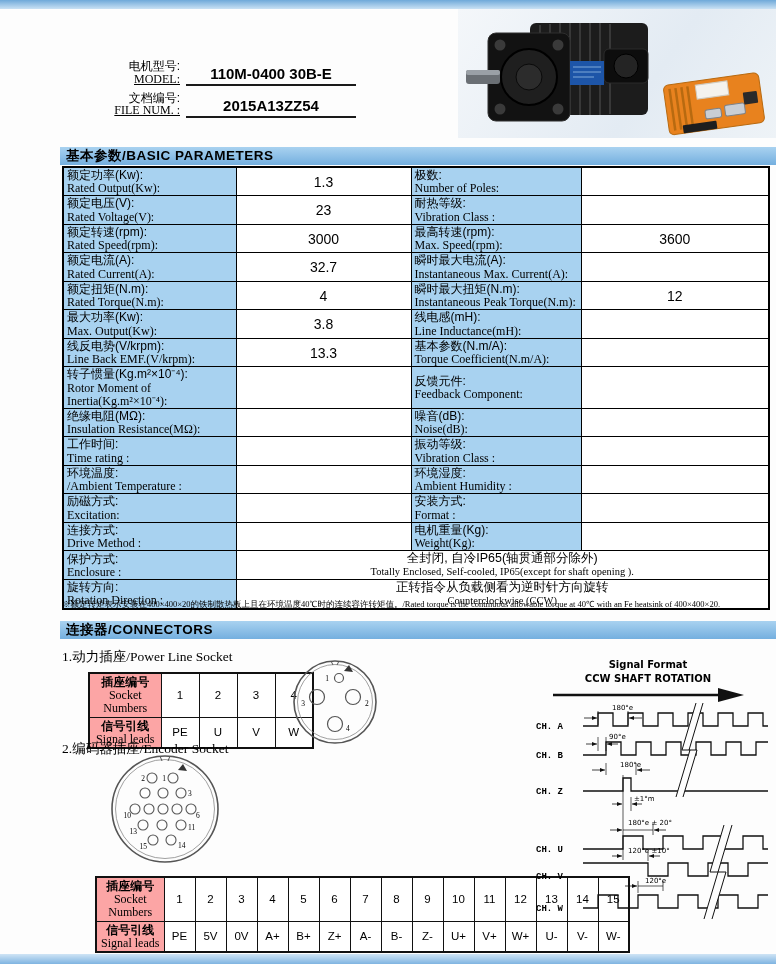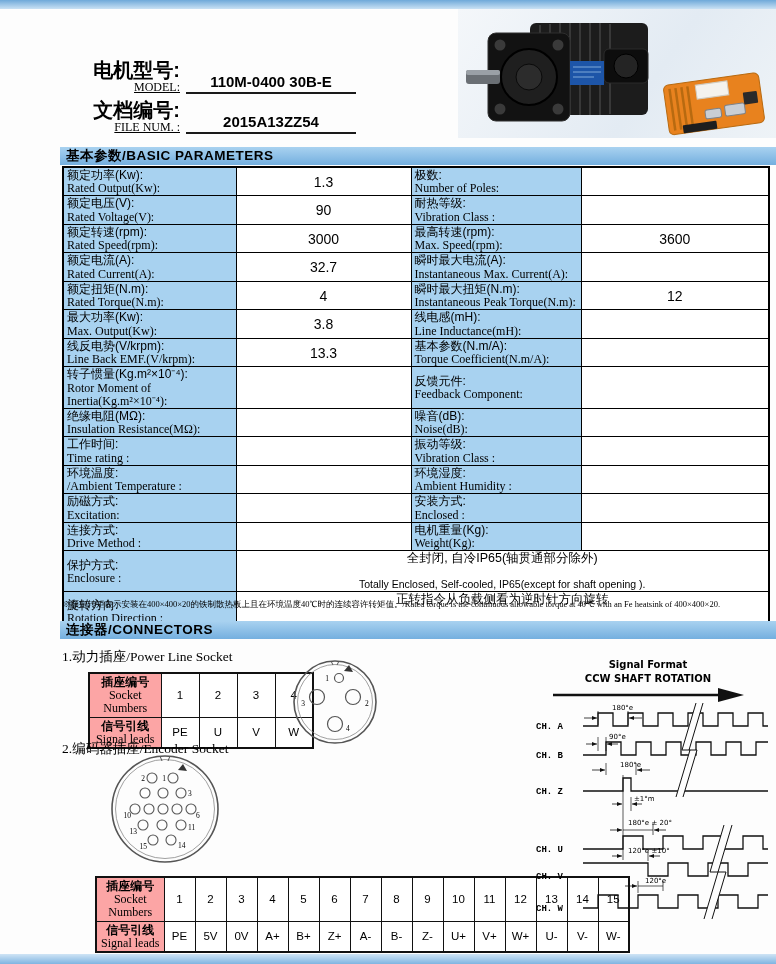--- a/index.html
+++ b/index.html
@@ -6,21 +6,21 @@
   .page{position:relative;width:776px;height:964px;background:#fdfdfd;overflow:hidden;
         font-family:"Liberation Sans",sans-serif;color:#000;}
   .top-band{position:absolute;left:0;top:0;width:776px;height:9px;
         background:linear-gradient(to bottom,#6fa9d9,#c9e1f4);}
   .bottom-band{position:absolute;left:0;bottom:0;width:776px;height:10px;
         background:linear-gradient(to bottom,#cfe4f5,#7fb4e1);}
   
   .hdr{position:absolute;left:88px;top:60px;width:280px;}
   .hdr-row{display:flex;align-items:flex-end;margin-bottom:6px;}
   .hdr-label{width:92px;text-align:right;}
-  .hdr-label .zh{font-size:20px;font-weight:bold;line-height:1.05;}
+  .hdr-label .zh{font-size:12px;font-weight:normal;line-height:1.05;}
   .hdr-label .en{font-size:12px;font-family:"Liberation Serif",serif;line-height:1.1;text-decoration:underline;}
   .hdr-value{width:170px;margin-left:6px;text-align:center;font-size:15px;font-weight:bold;
         border-bottom:2px solid #1a1a1a;padding-bottom:2px;}
   
   .photo{position:absolute;left:458px;top:9px;width:318px;height:129px;
         background:linear-gradient(125deg,#f4f7fa 0%,#e3ebf3 60%,#eef3f7 100%);}
   
   .secbar{position:absolute;left:60px;right:0;height:18px;line-height:18px;
         background:linear-gradient(to bottom,#a9d2f0,#74afdf);
         font-size:13.5px;font-weight:bold;padding-left:6px;letter-spacing:.5px;}
@@ -31,21 +31,21 @@
   .basic-tbl{position:absolute;left:62px;top:166px;width:706px;table-layout:fixed;
         border:2px solid #000;}
   .basic-tbl td{border:1px solid #000;padding:0 3px;overflow:hidden;}
   .basic-tbl tr{height:28.5px;}
   td.lab{background:#a8d2f0;}
   td.lab .zh{font-size:12px;line-height:1.18;}
   td.lab .en{font-size:12px;line-height:1.1;font-family:"Liberation Serif",serif;}
   td.val{text-align:center;font-size:14px;background:#fff;}
   td.mval{text-align:center;background:#fff;}
   td.mval .m1{font-size:12.5px;line-height:1.2;}
-  td.mval .m2{font-size:10.5px;font-family:Liberation Sans, sans-serif;line-height:1.2;margin-top:12px;}
+  td.mval .m2{font-size:10.5px;font-family:Liberation Serif, serif;line-height:1.2;}
   .footnote{position:absolute;left:62px;top:598px;width:706px;font-size:8.5px;
         font-family:"Liberation Serif",serif;}
   
   .sub-title{position:absolute;font-size:13.5px;font-family:"Liberation Serif",serif;}
   .sub-title.power{left:62px;top:648px;}
   .sub-title.encoder{left:62px;top:740px;}
   .mini-tbl{table-layout:fixed;border:2px solid #111;}
   .mini-tbl td{border:1px solid #111;text-align:center;background:#fff;}
   .mini-tbl tr{height:29px;}
   .mini-tbl td.lab{background:#fca5a5;}
@@ -160,21 +160,21 @@
             <div class="zh">极数:</div>
             <div class="en">Number of Poles:</div>
           </td>
           <td class="val"></td>
         </tr>
         <tr>
           <td class="lab">
             <div class="zh">额定电压(V):</div>
             <div class="en">Rated Voltage(V):</div>
           </td>
-          <td class="val">90</td>
+          <td class="val">23</td>
           <td class="lab">
             <div class="zh">耐热等级:</div>
             <div class="en">Vibration Class :</div>
           </td>
           <td class="val"></td>
         </tr>
         <tr>
           <td class="lab">
             <div class="zh">额定转速(rpm):</div>
             <div class="en">Rated Speed(rpm):</div>
@@ -283,21 +283,21 @@
           <td class="val"></td>
         </tr>
         <tr>
           <td class="lab">
             <div class="zh">励磁方式:</div>
             <div class="en">Excitation:</div>
           </td>
           <td class="val"></td>
           <td class="lab">
             <div class="zh">安装方式:</div>
-            <div class="en">Enclosed :</div>
+            <div class="en">Format :</div>
           </td>
           <td class="val"></td>
         </tr>
         <tr>
           <td class="lab">
             <div class="zh">连接方式:</div>
             <div class="en">Drive Method :</div>
           </td>
           <td class="val"></td>
           <td class="lab">

